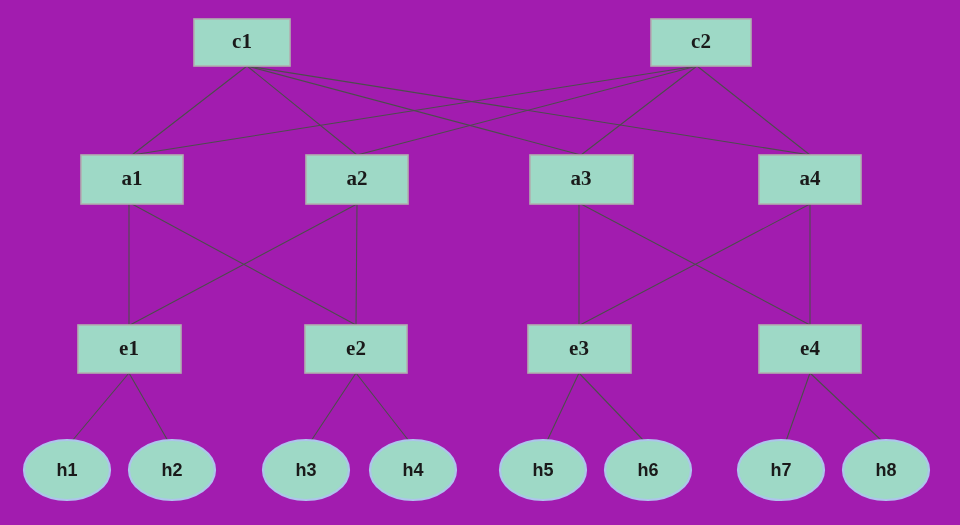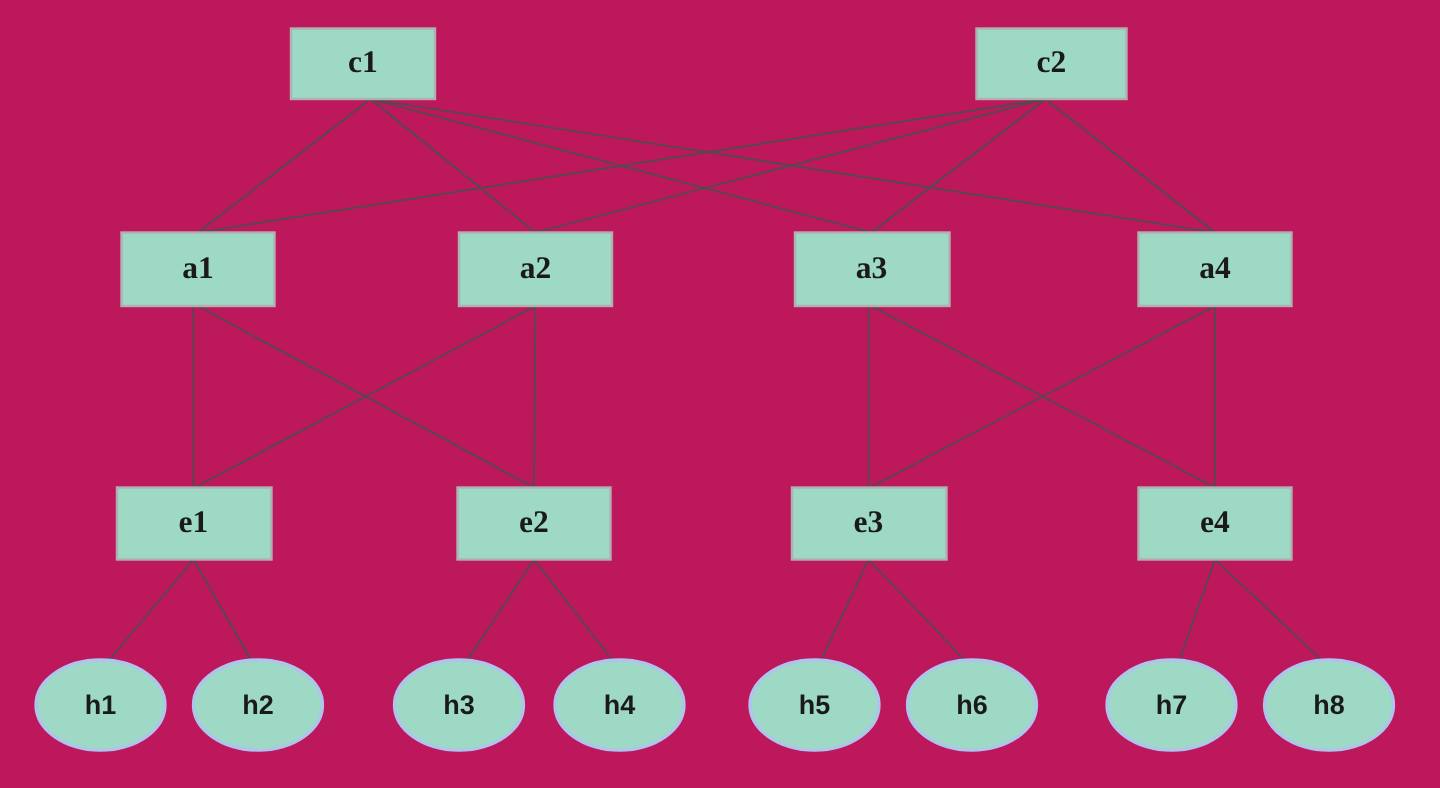--- a/index.html
+++ b/index.html
@@ -10,21 +10,21 @@
   body {
     width: 960px;
     height: 525px;
     overflow: hidden;
     font-family: "Liberation Serif", serif;
   }
   #diagram-root {
     position: relative;
     width: 960px;
     height: 525px;
-    background: #be185d;
+    background: #a21caf;
   }
   svg#graph-svg {
     display: block;
     width: 960px;
     height: 525px;
   }
   .edge-line {
     stroke: #4d4d4d;
     stroke-width: 1.1;
     fill: none;

